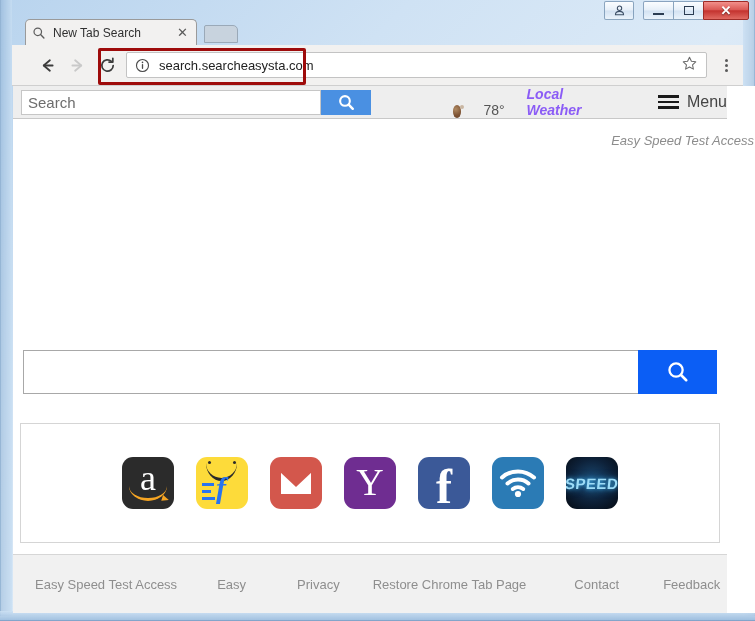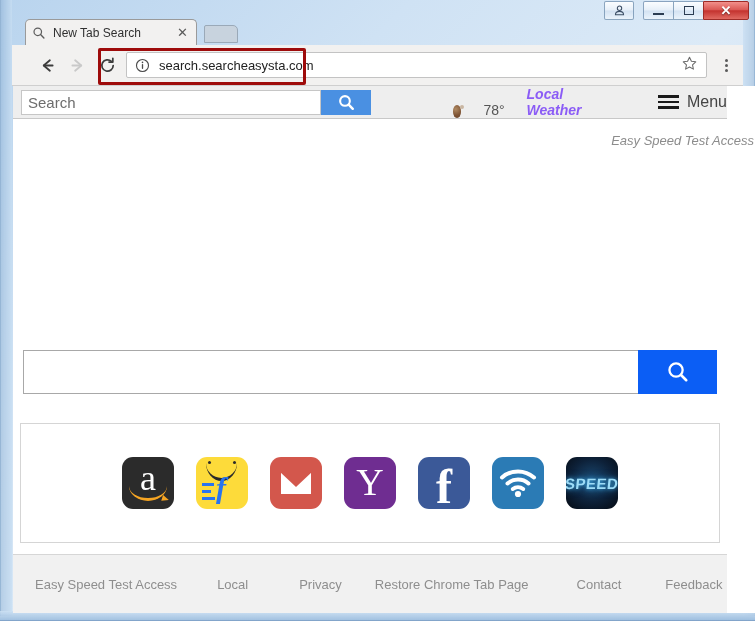--- a/index.html
+++ b/index.html
@@ -525,21 +525,21 @@
       </svg>
     </div>
 
     <div class="shortcut sc-speed">
       <span>SPEED</span>
     </div>
   </div>
 
   <div id="footer">
     <span class="footer-link fl0">Easy Speed Test Access</span>
-    <span class="footer-link fl1">Local</span>
+    <span class="footer-link fl1">Easy</span>
     <span class="footer-link fl2">Privacy</span>
     <span class="footer-link fl3">Restore Chrome Tab Page</span>
     <span class="footer-link fl4">Contact</span>
     <span class="footer-link fl5">Feedback</span>
   </div>
 
   <div id="page-scrollbar">
     <div id="sb-up">
       <span class="tri-up"></span>
     </div>

